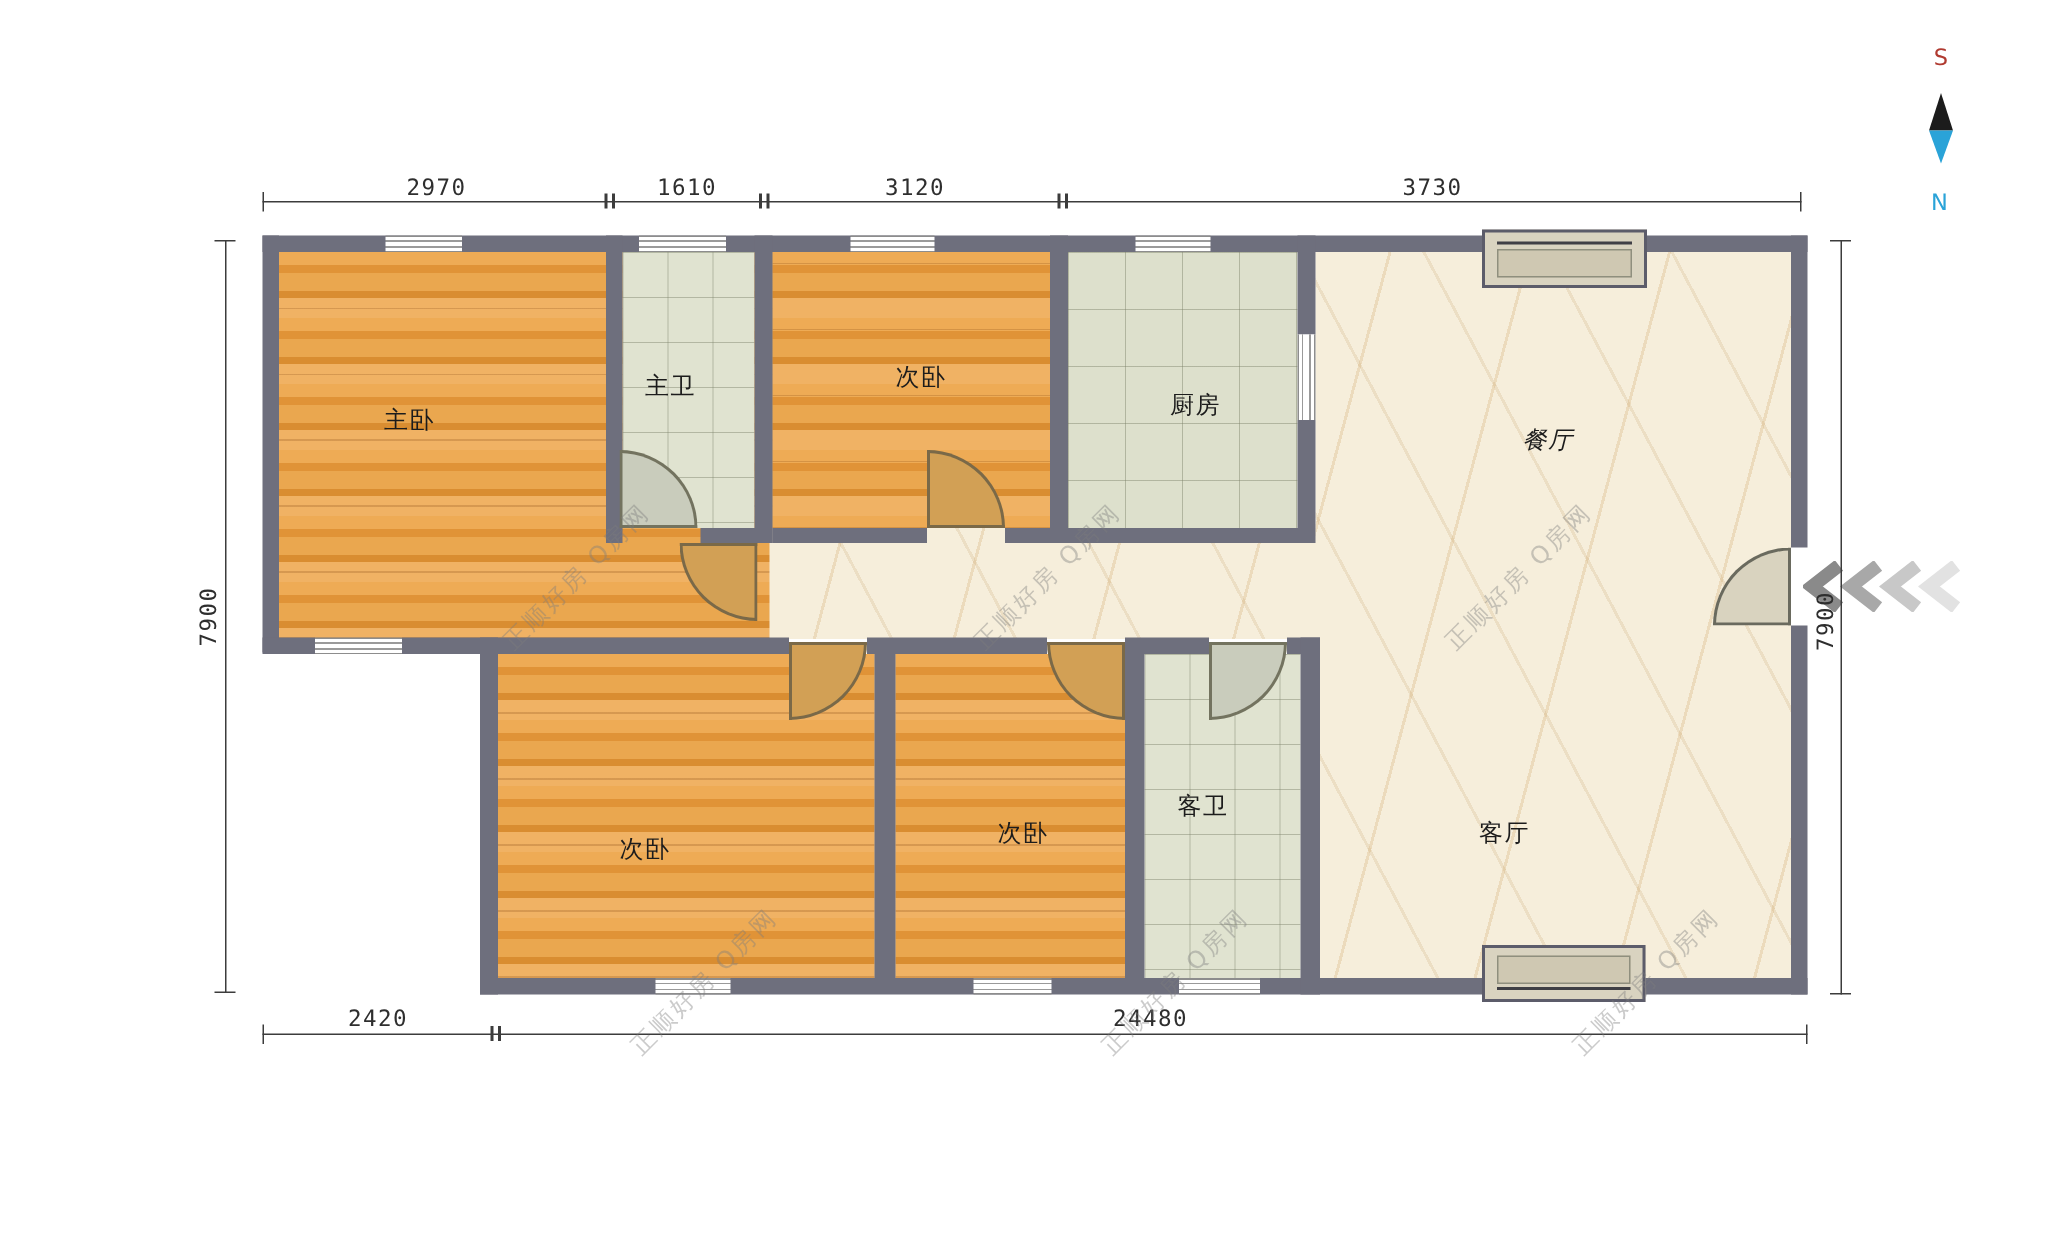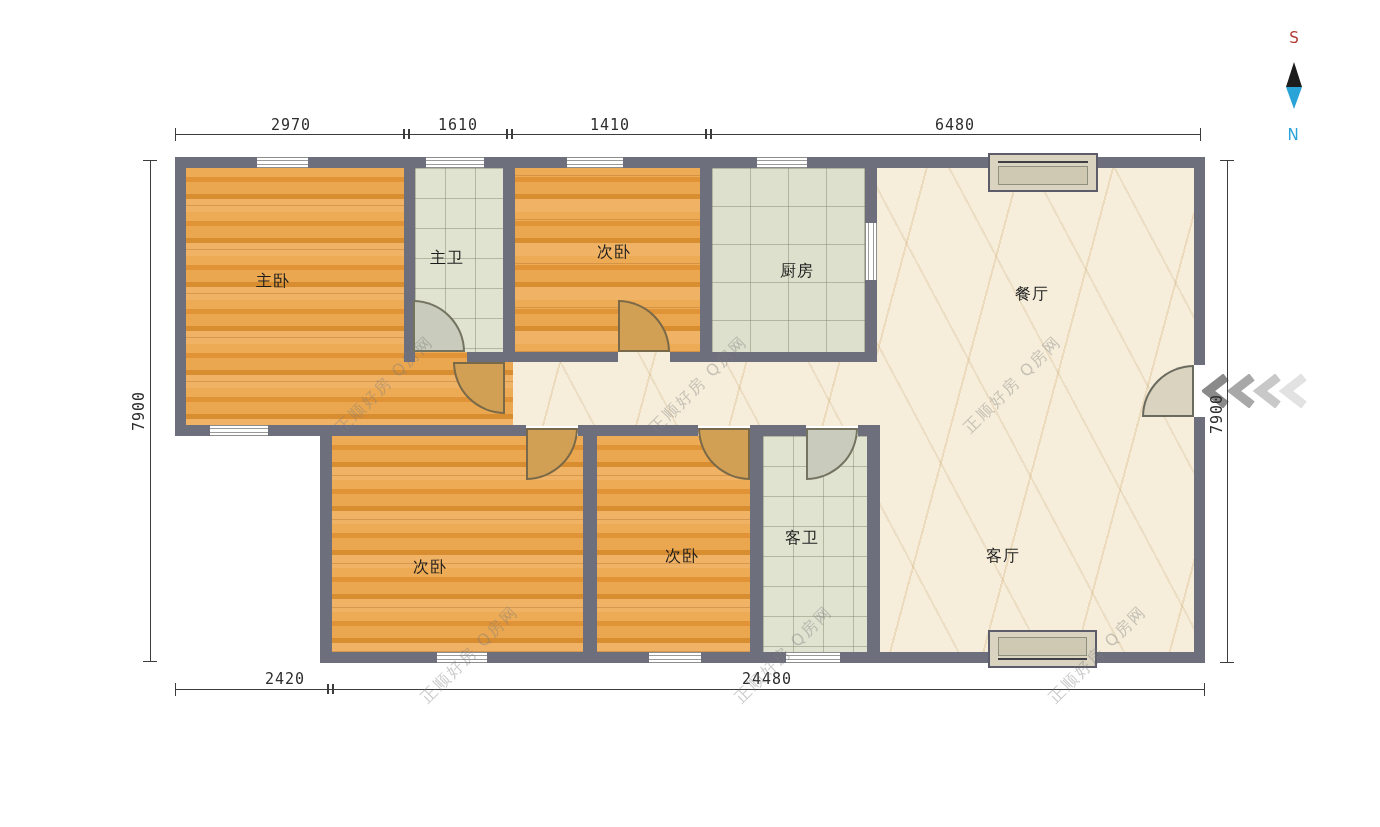--- a/index.html
+++ b/index.html
@@ -126,42 +126,42 @@
     <polyline points="24,3 6,17 24,31" fill="none" stroke="#8a8a8a" stroke-width="9"></polyline>
     <polyline points="50,3 32,17 50,31" fill="none" stroke="#a8a8a8" stroke-width="9"></polyline>
     <polyline points="76,3 58,17 76,31" fill="none" stroke="#c8c8c8" stroke-width="9"></polyline>
     <polyline points="102,3 84,17 102,31" fill="none" stroke="#e2e2e2" stroke-width="9"></polyline>
   </svg>
 
   <div class="room-label" style="left:273px;top:281px;">主卧</div>
   <div class="room-label" style="left:447px;top:258px;">主卫</div>
   <div class="room-label" style="left:614px;top:252px;">次卧</div>
   <div class="room-label" style="left:797px;top:271px;">厨房</div>
-  <div class="room-label" style="left:1032px;top:294px;">餐厅</div>
+  <div class="room-label" style="left:1032px;top:294px;font-style:italic;">餐厅</div>
   <div class="room-label" style="left:430px;top:567px;">次卧</div>
   <div class="room-label" style="left:682px;top:556px;">次卧</div>
   <div class="room-label" style="left:802px;top:538px;">客卫</div>
   <div class="room-label" style="left:1003px;top:556px;">客厅</div>
 
   <div class="dline" style="left:175px;top:134px;width:1026px;height:1px;"></div>
   <div class="dline" style="left:175px;top:128px;width:1px;height:13px;"></div>
   <div class="dline" style="left:1200px;top:128px;width:1px;height:13px;"></div>
   <div class="dbrk" style="left:403px;top:129px;"></div>
   <div class="dbrk" style="left:506px;top:129px;"></div>
   <div class="dbrk" style="left:705px;top:129px;"></div>
   <div class="dlabel" style="left:291px;top:116px;">2970</div>
   <div class="dlabel" style="left:458px;top:116px;">1610</div>
-  <div class="dlabel" style="left:610px;top:116px;">1410</div>
-  <div class="dlabel" style="left:955px;top:116px;">6480</div>
+  <div class="dlabel" style="left:610px;top:116px;">3120</div>
+  <div class="dlabel" style="left:955px;top:116px;">3730</div>
 
   <div class="dline" style="left:175px;top:689px;width:1030px;height:1px;"></div>
   <div class="dline" style="left:175px;top:683px;width:1px;height:13px;"></div>
   <div class="dline" style="left:1204px;top:683px;width:1px;height:13px;"></div>
   <div class="dbrk" style="left:327px;top:684px;"></div>
-  <div class="dlabel" style="left:252px;top:670px;margin-left:33px;">2420</div>
+  <div class="dlabel" style="left:252px;top:670px;">2420</div>
   <div class="dlabel" style="left:767px;top:670px;">24480</div>
 
   <div class="dline" style="left:150px;top:160px;width:1px;height:502px;"></div>
   <div class="dline" style="left:143px;top:160px;width:14px;height:1px;"></div>
   <div class="dline" style="left:143px;top:661px;width:14px;height:1px;"></div>
   <div class="dlabel rot" style="left:139px;top:411px;">7900</div>
 
   <div class="dline" style="left:1227px;top:160px;width:1px;height:503px;"></div>
   <div class="dline" style="left:1220px;top:160px;width:14px;height:1px;"></div>
   <div class="dline" style="left:1220px;top:662px;width:14px;height:1px;"></div>

